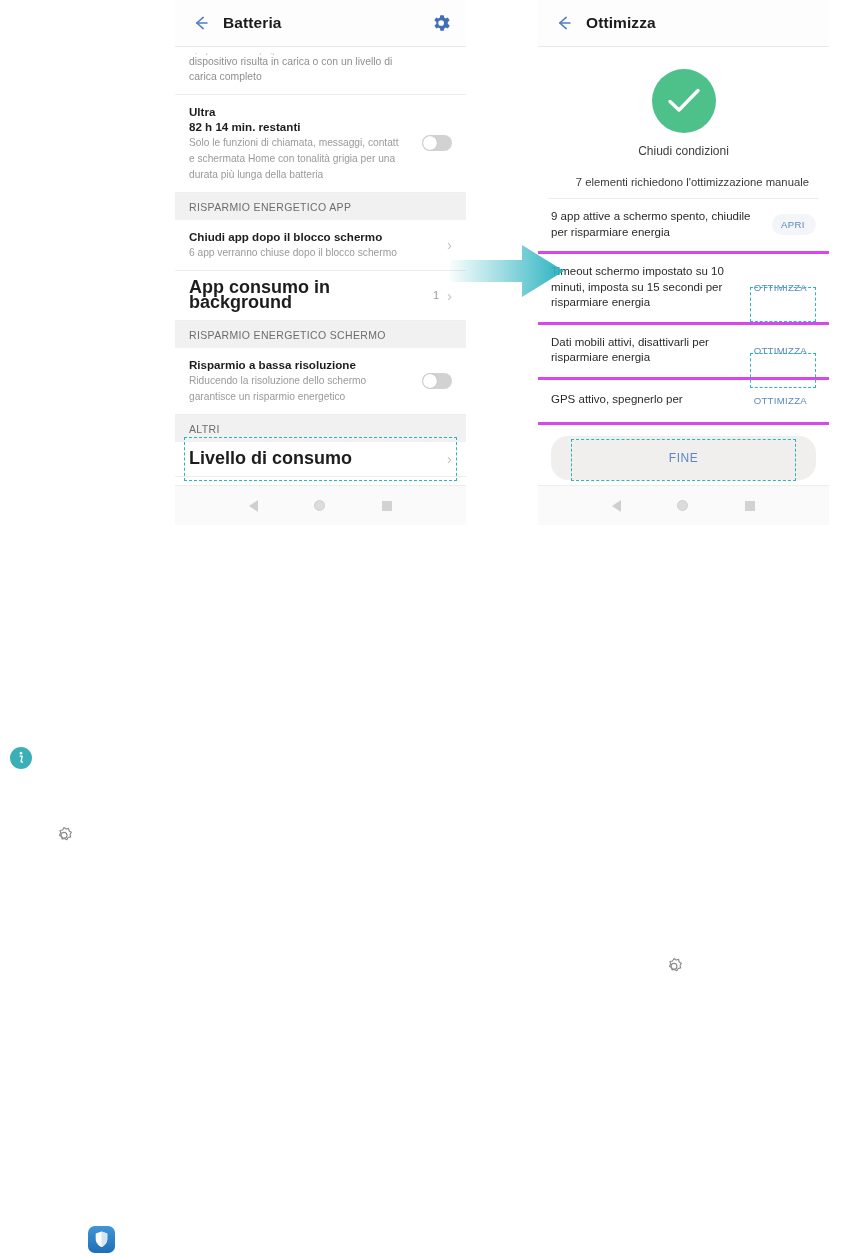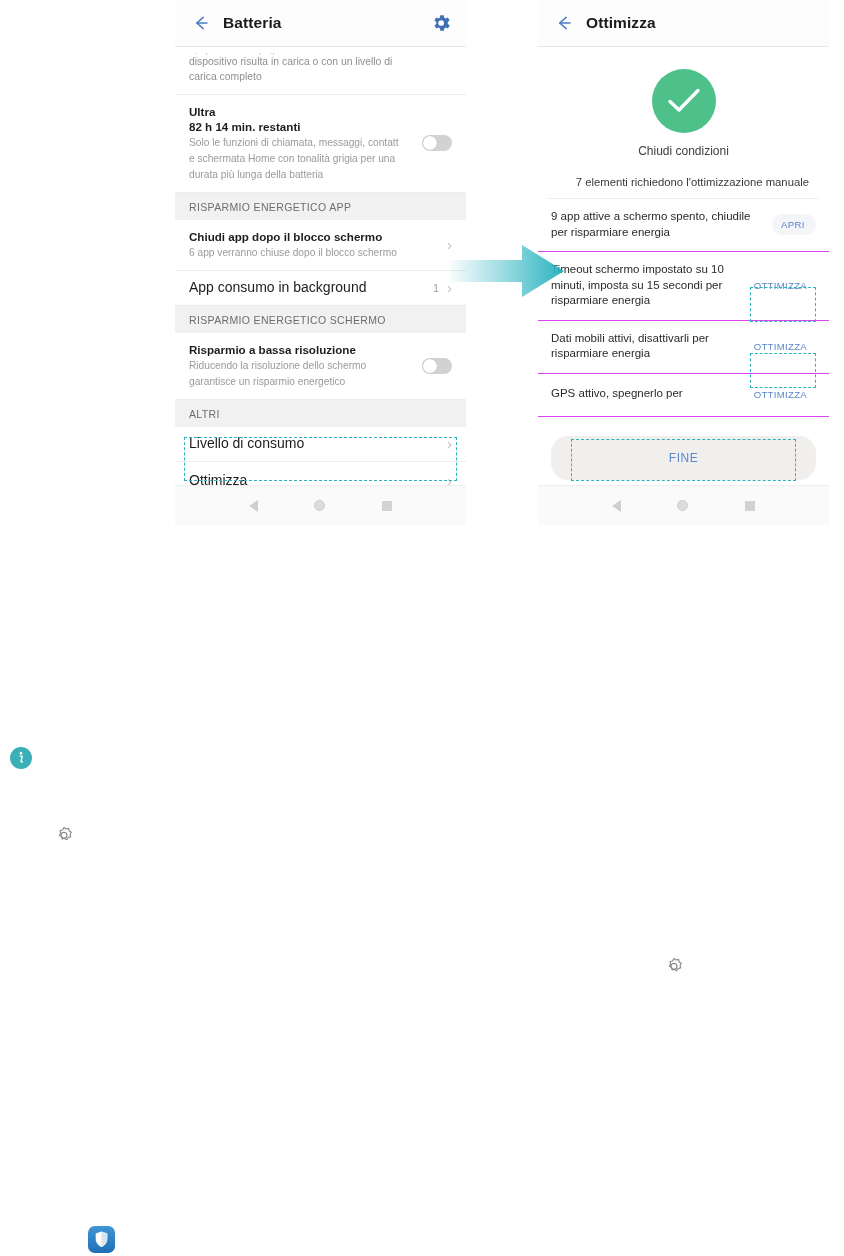--- a/index.html
+++ b/index.html
@@ -74,21 +74,21 @@
     border-bottom: 1px solid #ededed;
     background: #ffffff;
   }
   .row .row-text { flex: 1 1 auto; min-width: 0; }
   .row .primary {
     font-size: 11.6px;
     color: #1d1d1d;
     line-height: 15px;
     font-weight: 600;
   }
-  .row .primary.reg { font-weight: 400; font-size: 14px; }
+  .row .primary.reg { font-weight: 700; font-size: 18px; }
   .row .secondary {
     font-size: 10.2px;
     color: #9a9a9a;
     line-height: 14px;
     margin-top: 2px;
   }
   .row .chev {
     color: #c2c2c2;
     font-size: 15px;
     margin-left: 8px;
@@ -199,21 +199,21 @@
     color: #3a3a3a;
     padding: 8px 10px 10px 10px;
     border-bottom: 1px solid #ededed;
     margin: 0 10px;
   }
 
   .opt-row {
     display: flex;
     align-items: center;
     padding: 10px 13px 11px 13px;
-    border-bottom: 1px solid #d946ef;
+    border-bottom: 3px solid #d946ef;
     box-sizing: border-box;
     background: #ffffff;
     position: relative;
   }
   .opt-row .opt-text {
     flex: 1 1 auto;
     font-size: 11.5px;
     color: #2a2a2a;
     line-height: 15.5px;
     padding-right: 8px;

